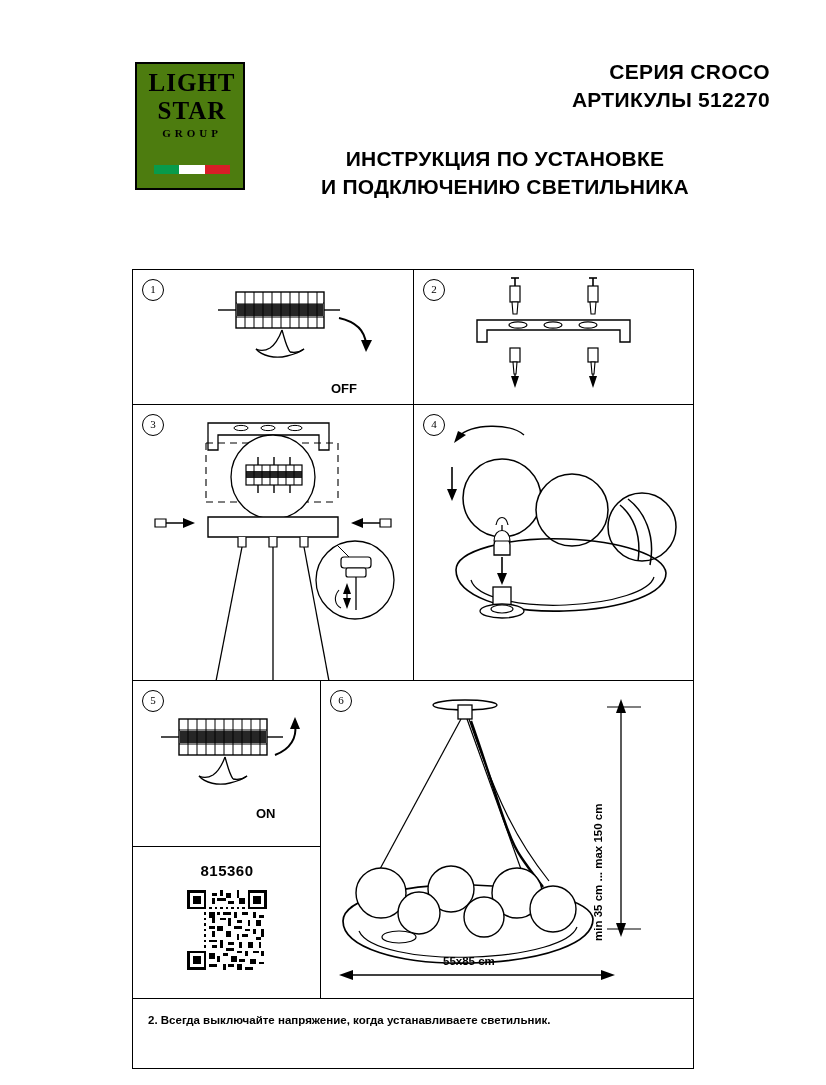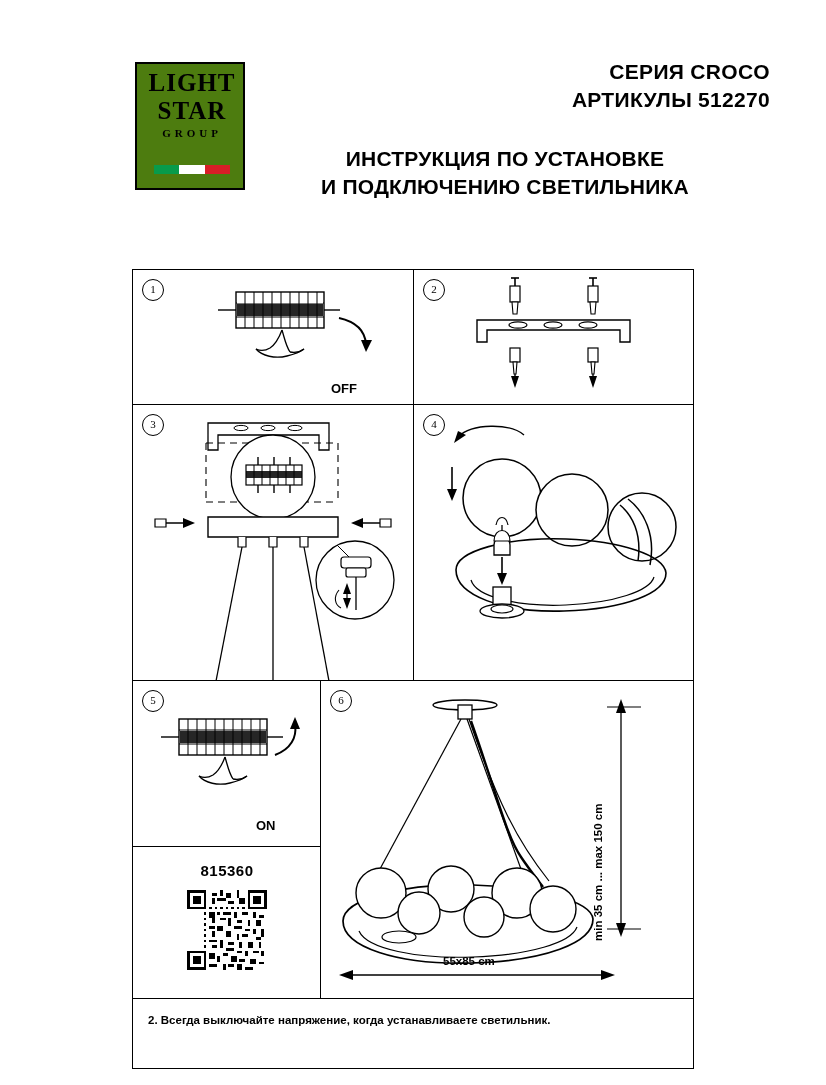--- a/index.html
+++ b/index.html
@@ -395,21 +395,21 @@
       <line x1="134" y1="56" x2="150" y2="56" stroke="#000" stroke-width="1.4"></line>
 
       <path d="M92 76 C89 84 86 90 80 94 C75 97 70 97 66 95" fill="none" stroke="#000" stroke-width="1.3"></path>
       <path d="M92 76 C95 86 96 92 100 98" fill="none" stroke="#000" stroke-width="1.3"></path>
       <path d="M66 95 C72 102 85 105 97 102 C105 100 110 98 114 95" fill="none" stroke="#000" stroke-width="1.3"></path>
       <path d="M100 98 C105 99 110 98 114 95" fill="none" stroke="#000" stroke-width="1.3"></path>
 
       <path d="M142 74 C158 68 164 56 162 44" fill="none" stroke="#000" stroke-width="2"></path>
       <polygon points="162,36 157,48 167,48" fill="#000"></polygon>
     </svg>
-    <div class="lbl" style="left:123px; top:125px;margin-top:12px;">ON</div>
+    <div class="lbl" style="left:123px; top:125px;">ON</div>
   </div>
 
   <div class="cell c6">
     <div class="num">6</div>
     <svg class="ill" width="372" height="318" viewBox="0 0 372 318">
 
       <ellipse cx="144" cy="24" rx="32" ry="5" fill="#fff" stroke="#000" stroke-width="1.4"></ellipse>
       <rect x="137" y="24" width="14" height="14" fill="#fff" stroke="#000" stroke-width="1.3"></rect>
 
       <path d="M140 38 L46 212" fill="none" stroke="#000" stroke-width="1.2"></path>

